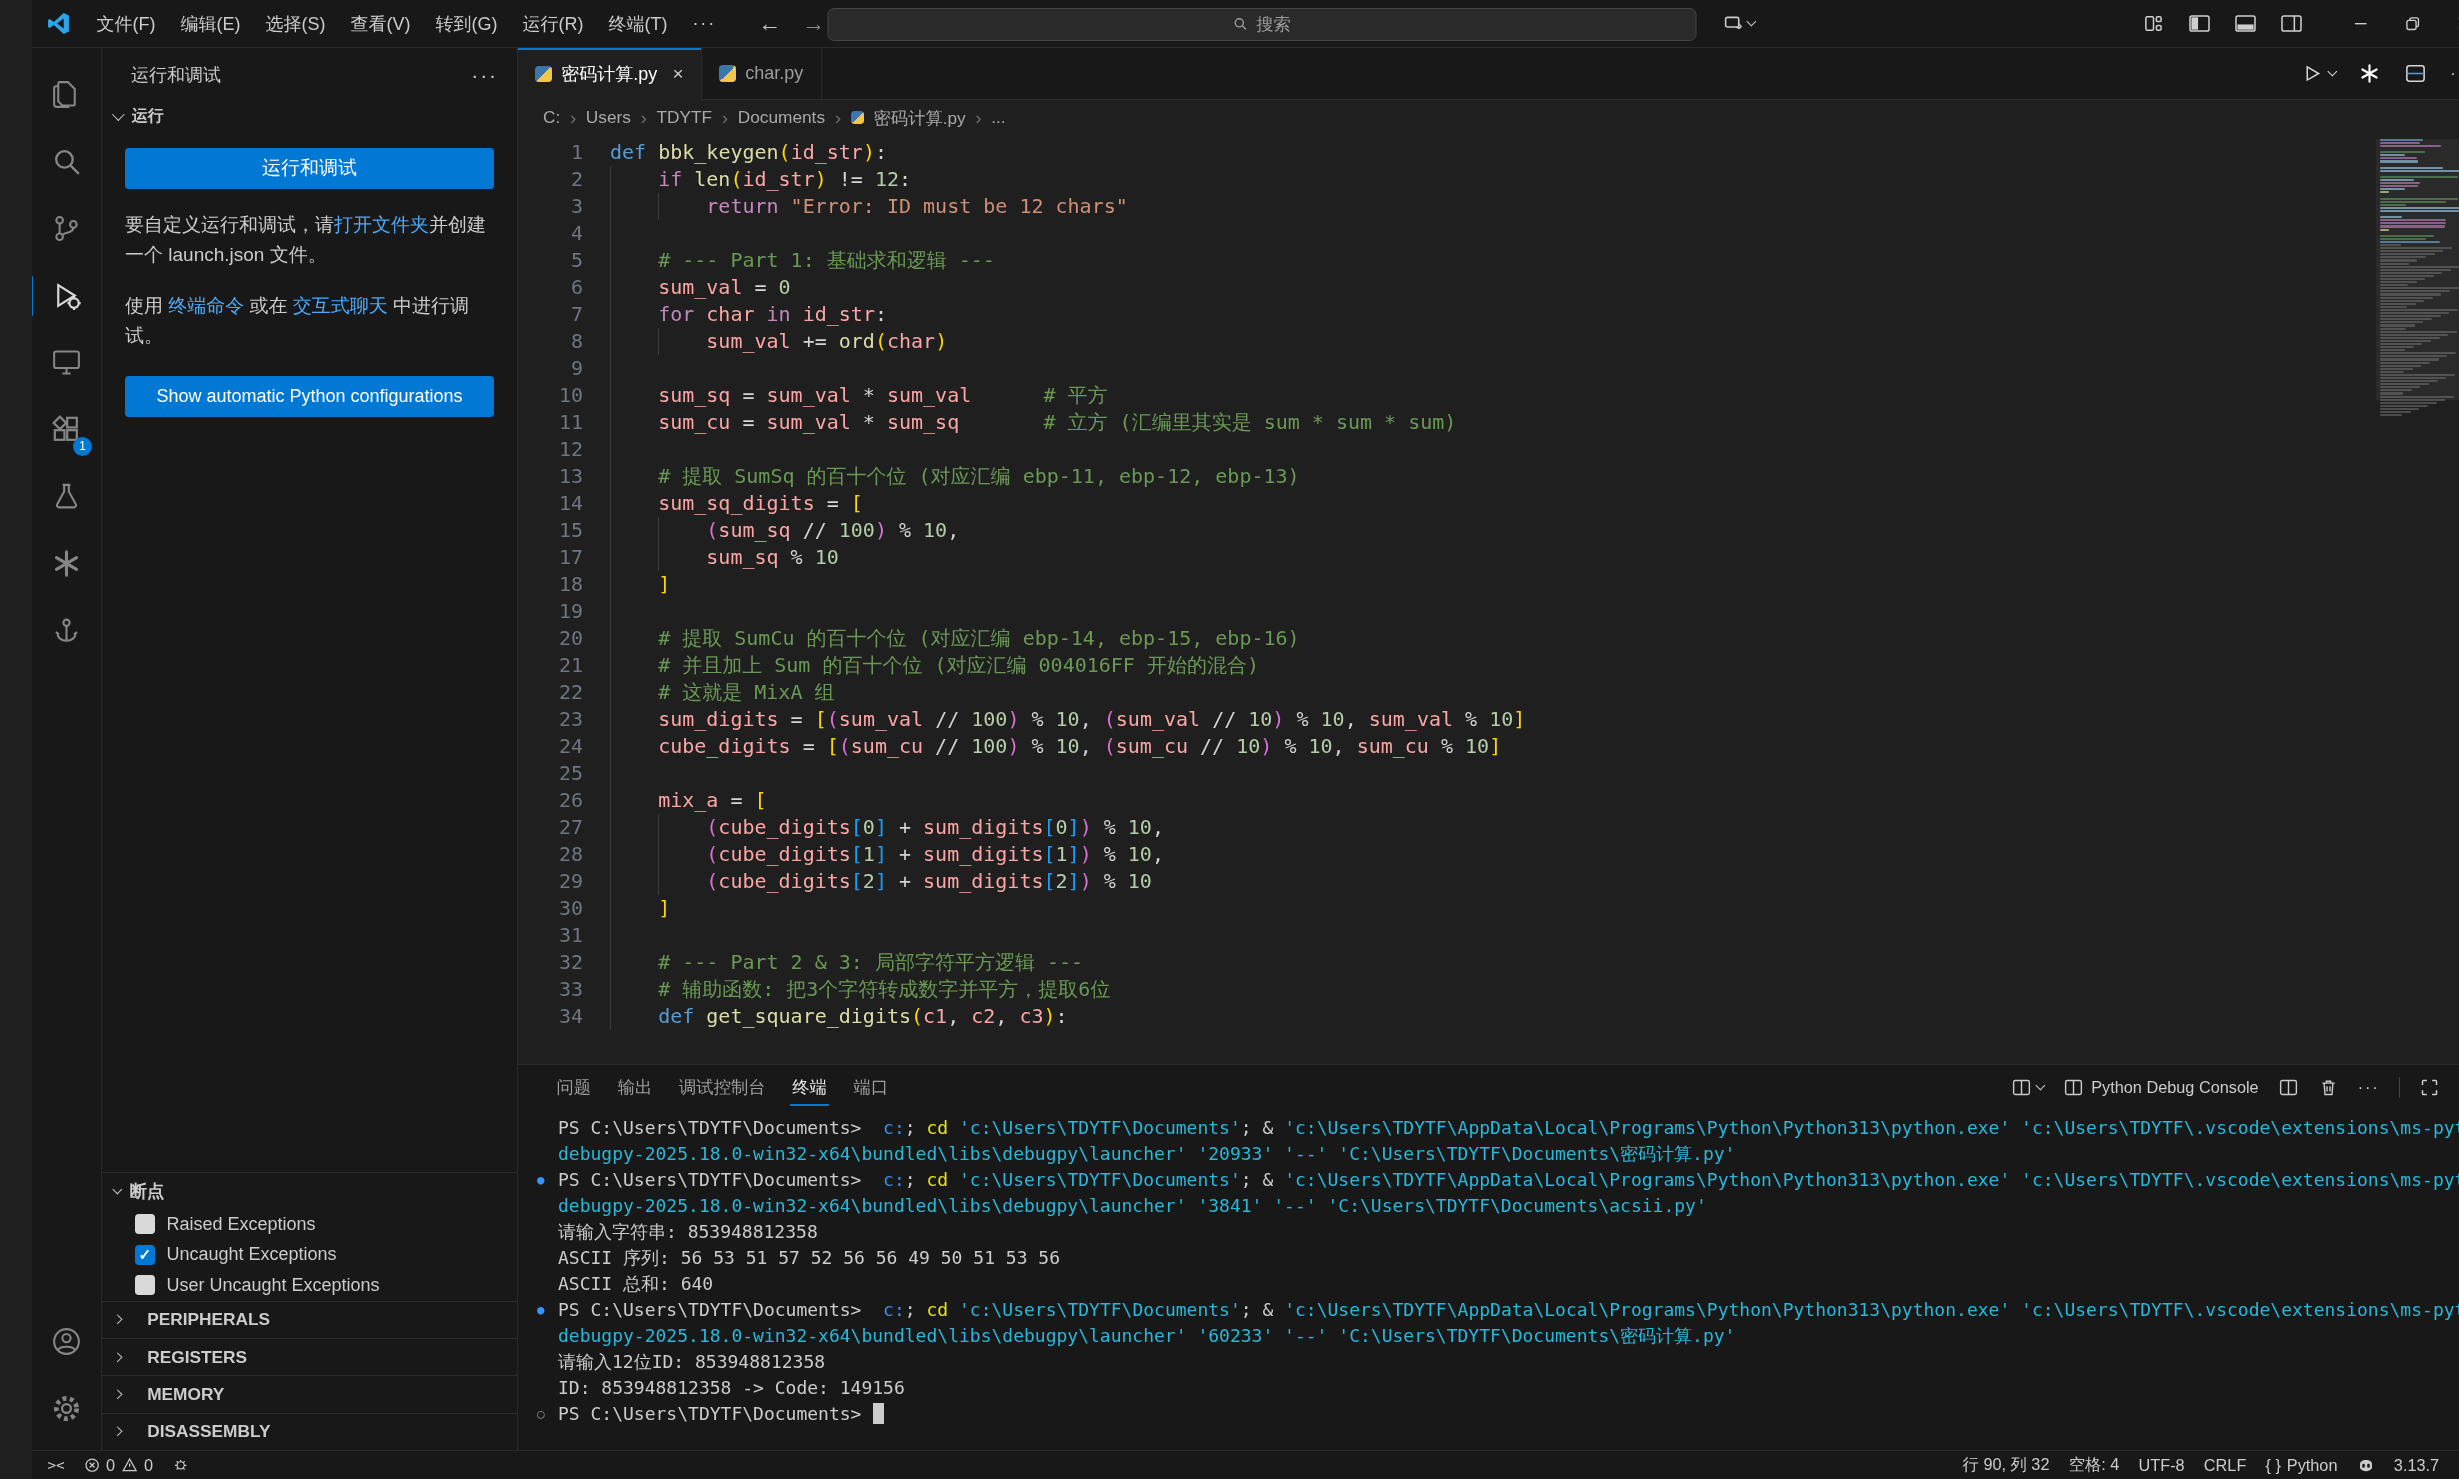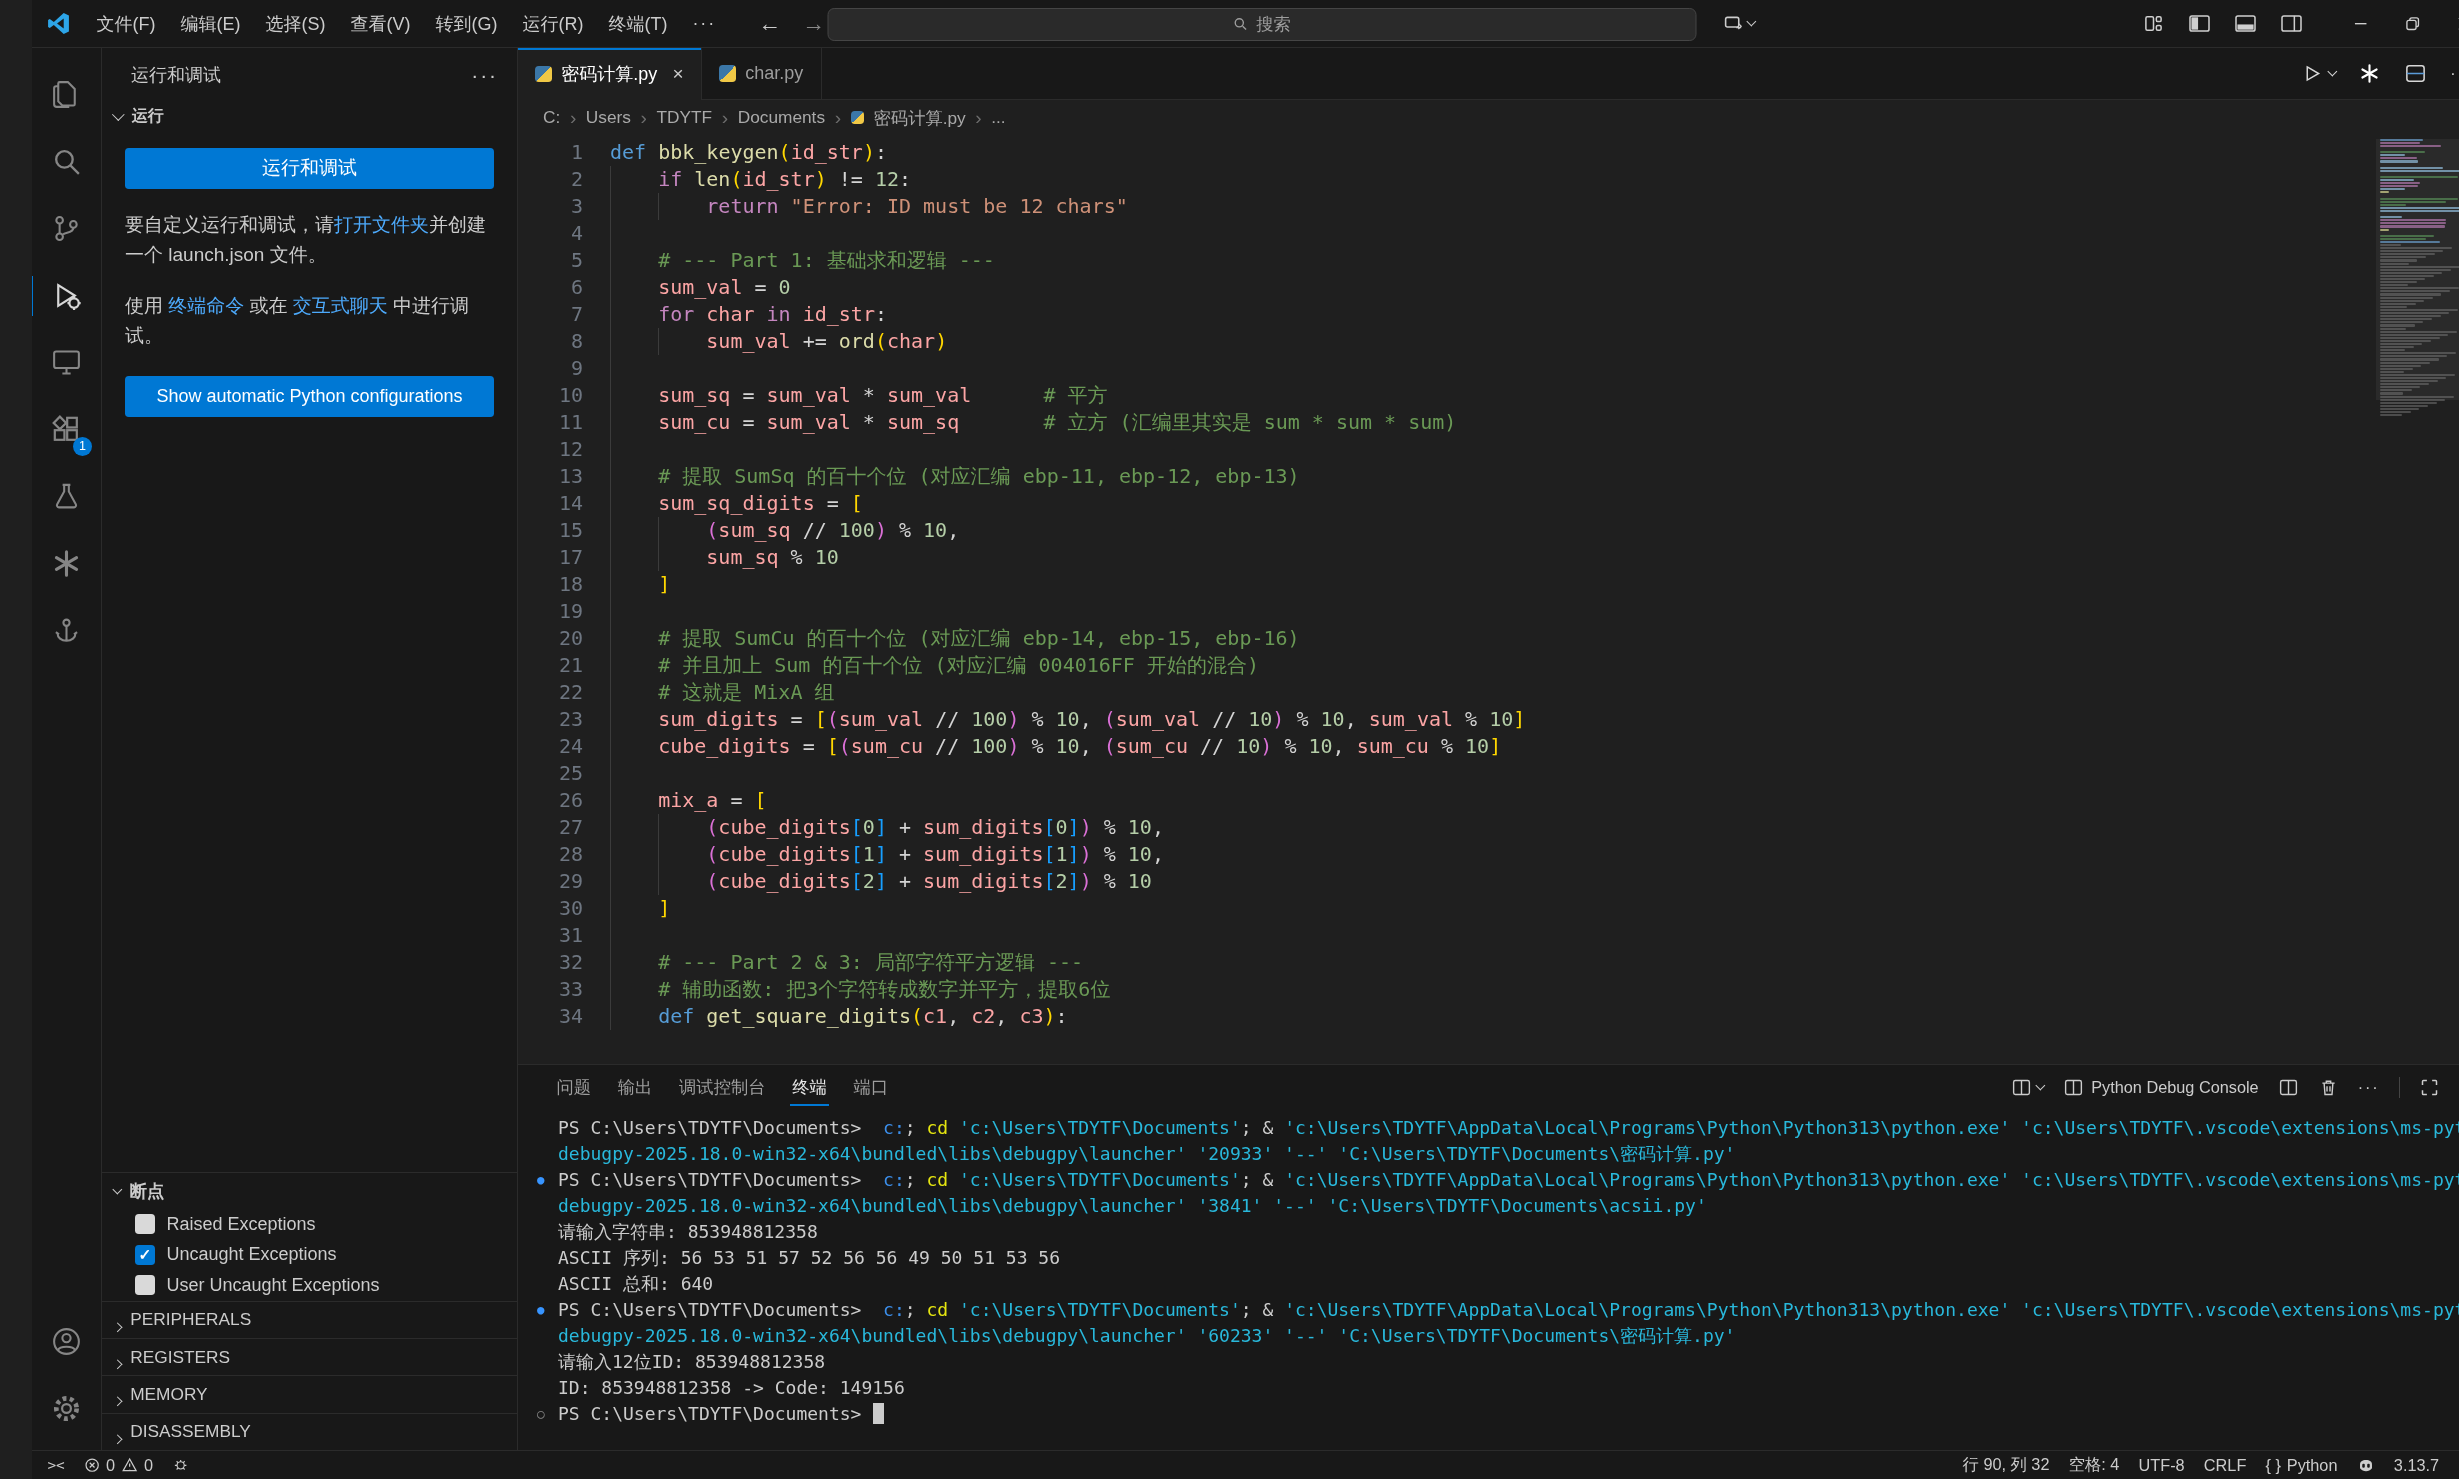--- a/index.html
+++ b/index.html
@@ -46,21 +46,21 @@
     border-radius:3.8px; font-size:19px; font-family:inherit; cursor:pointer; }
   .hint { margin:21px 23px 0 23px; line-height:30px; color:#cccccc; }
   .link { color:#4daafc; cursor:pointer; }
   .side-bottom { margin-top:auto; }
   .bp-header { display:flex; align-items:center; gap:9.6px; padding:5.8px 11.5px; font-weight:bold;
     font-size:17.3px; border-top:1px solid #2b2b2b; }
   .bp-row { display:flex; align-items:center; gap:11.5px; padding:4.8px 11.5px 4.8px 33px; font-size:18px; }
   .cb { width:20px; height:20px; border-radius:3.8px; background:#d9d9d9; display:flex; align-items:center;
     justify-content:center; flex:none; }
   .cb.checked { background:#0078d4; color:#ffffff; font-size:15.4px; font-weight:bold; }
-  .fold-header { display:flex; align-items:flex-end; gap:10px; padding:7.7px 11.5px; font-weight:normal;
+  .fold-header { display:flex; align-items:center; gap:27px; padding:7.7px 11.5px; font-weight:bold;
     font-size:17.3px; border-top:1px solid #2b2b2b; }
 
   .chev { width:8.6px; height:8.6px; border-right:1.9px solid #cccccc; border-bottom:1.9px solid #cccccc;
     display:inline-block; flex:none; }
   .chev.down { transform:rotate(45deg); margin-top:-3.8px; }
   .chev.right { transform:rotate(-45deg); }
   .chev.small { width:6.7px; height:6.7px; border-width:1.5px; }
 
   
   .editorcol { flex:1; display:flex; flex-direction:column; min-width:0; }

